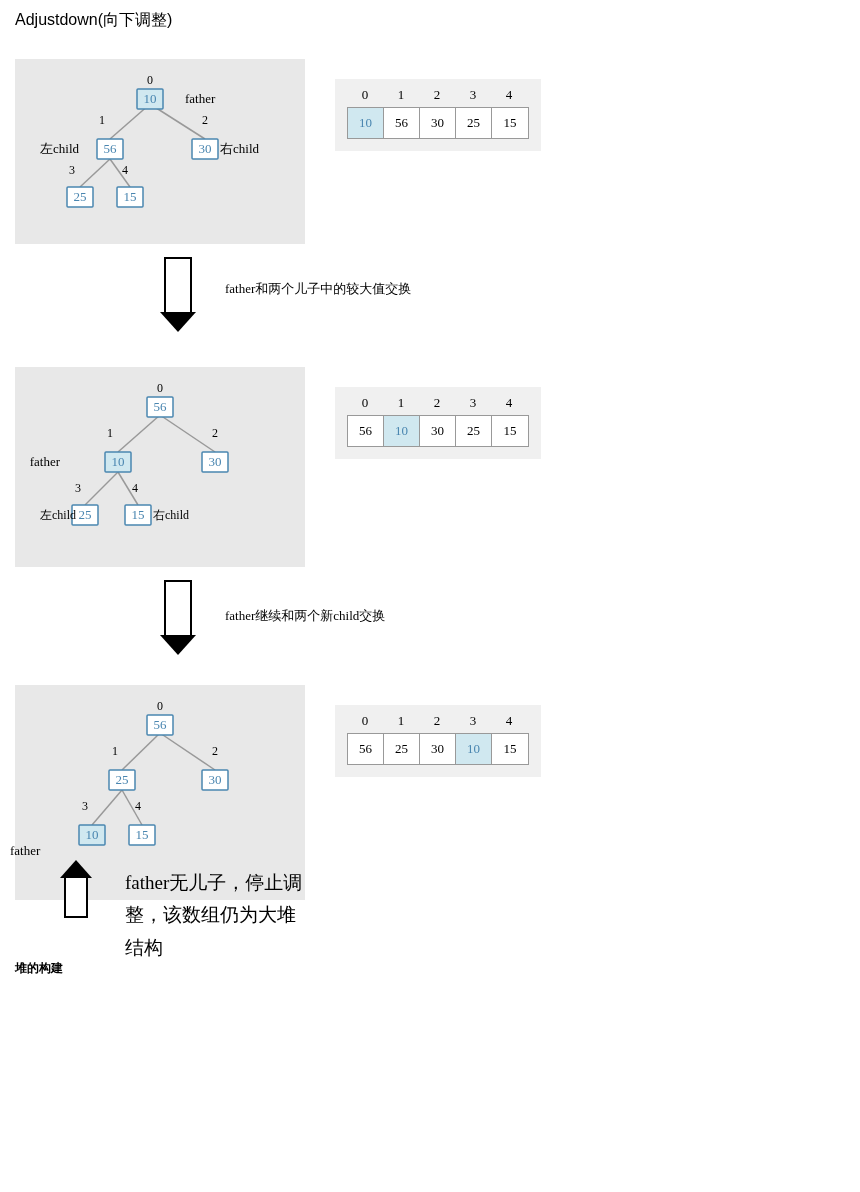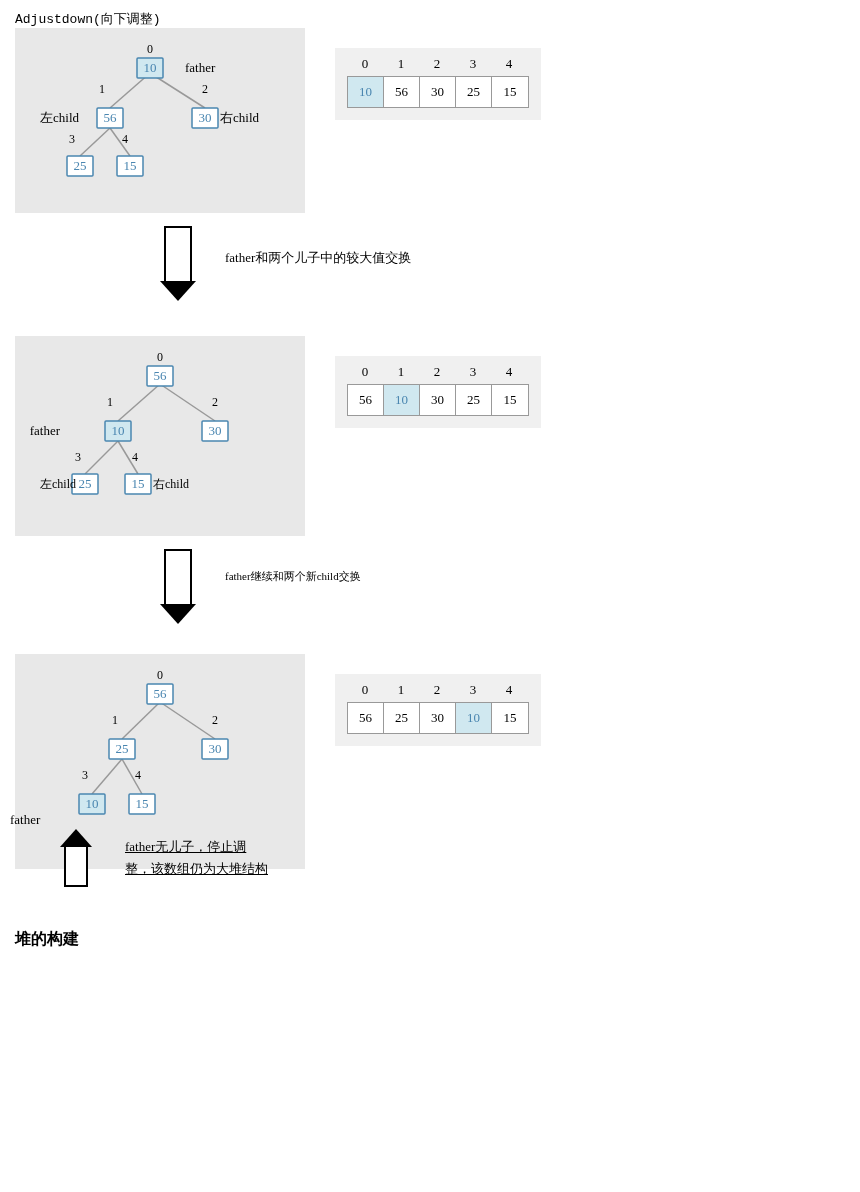--- a/index.html
+++ b/index.html
@@ -7,23 +7,23 @@
       width: 860px;
       min-height: 1192px;
       background: #fff;
       font-family: "SimSun", "宋体", serif;
       font-size: 14px;
       color: #000;
       padding: 10px 15px;
     }
 
     .page-title {
-      font-size: 13px;
-      margin-bottom: 0;
-      font-family: Liberation Mono, monospace;
+      font-size: 16px;
+      margin-bottom: 28px;
+      font-family: Liberation Sans, sans-serif;
     }
 
     .section {
       display: flex;
       flex-direction: row;
       align-items: flex-start;
       margin-bottom: 8px;
       gap: 30px;
     }
 
@@ -214,21 +214,21 @@
       </div>
     </div>
   </div>
 </div>
 
 <div style="position: relative; height: 105px; margin-bottom: 5px;">
   <div style="position: absolute; left: 145px; top: 5px; display: flex; flex-direction: column; align-items: center;">
     <div style="width: 28px; height: 55px; background: #fff; border: 2.5px solid #000; border-bottom: none;"></div>
     <div style="width: 0; height: 0; border-left: 18px solid transparent; border-right: 18px solid transparent; border-top: 20px solid #000;"></div>
   </div>
-  <div style="position: absolute; left: 210px; top: 25px; font-size: 11px;">father继续和两个新child交换</div>
+  <div style="position: absolute; left: 210px; top: 32px; font-size: 13px;">father继续和两个新child交换</div>
 </div>
 
 <div class="section">
   <div style="position: relative;">
 
     <div style="position: absolute; left: -5px; top: 158px; font-size: 13px; z-index:2;">father</div>
     <div class="tree-container">
       <svg class="tree-svg" width="260" height="190">
 
         <text x="130" y="15" text-anchor="middle" fill="#000" font-size="12">0</text>
@@ -256,21 +256,21 @@
 
         <rect x="99" y="130" width="26" height="20" rx="1" fill="#fff" stroke="#4a86b0" stroke-width="1.5"></rect>
         <text x="112" y="144" text-anchor="middle" fill="#4a86b0" font-size="13">15</text>
       </svg>
     </div>
 
     <div style="position: absolute; left: 45px; top: 175px; display: flex; flex-direction: column; align-items: center;">
       <div style="width: 0; height: 0; border-left: 16px solid transparent; border-right: 16px solid transparent; border-bottom: 18px solid #000;"></div>
       <div style="width: 24px; height: 40px; background: #fff; border: 2.5px solid #000; border-top: none;"></div>
     </div>
-    <div style="position: absolute; left: 110px; top: 182px; font-size: 13px; line-height: 1.7; text-decoration: underline;">
+    <div style="position: absolute; left: 110px; top: 182px; font-size: 19px; line-height: 1.7;">
       <div>father无儿子，停止调</div>
       <div>整，该数组仍为大堆结构</div>
     </div>
   </div>
 
   <div style="margin-top: 20px;">
     <div class="array-container">
       <div class="array-labels">
         <div class="array-label">0</div>
         <div class="array-label">1</div>
@@ -282,13 +282,13 @@
         <div class="array-cell normal">56</div>
         <div class="array-cell normal">25</div>
         <div class="array-cell normal">30</div>
         <div class="array-cell highlighted">10</div>
         <div class="array-cell normal">15</div>
       </div>
     </div>
   </div>
 </div>
 
-<div style="margin-top: 60px; font-size: 16px; font-weight: bold;">堆的构建</div>
+<div style="margin-top: 60px; font-size: 12px; font-weight: bold;">堆的构建</div>
 
 </body></html>

